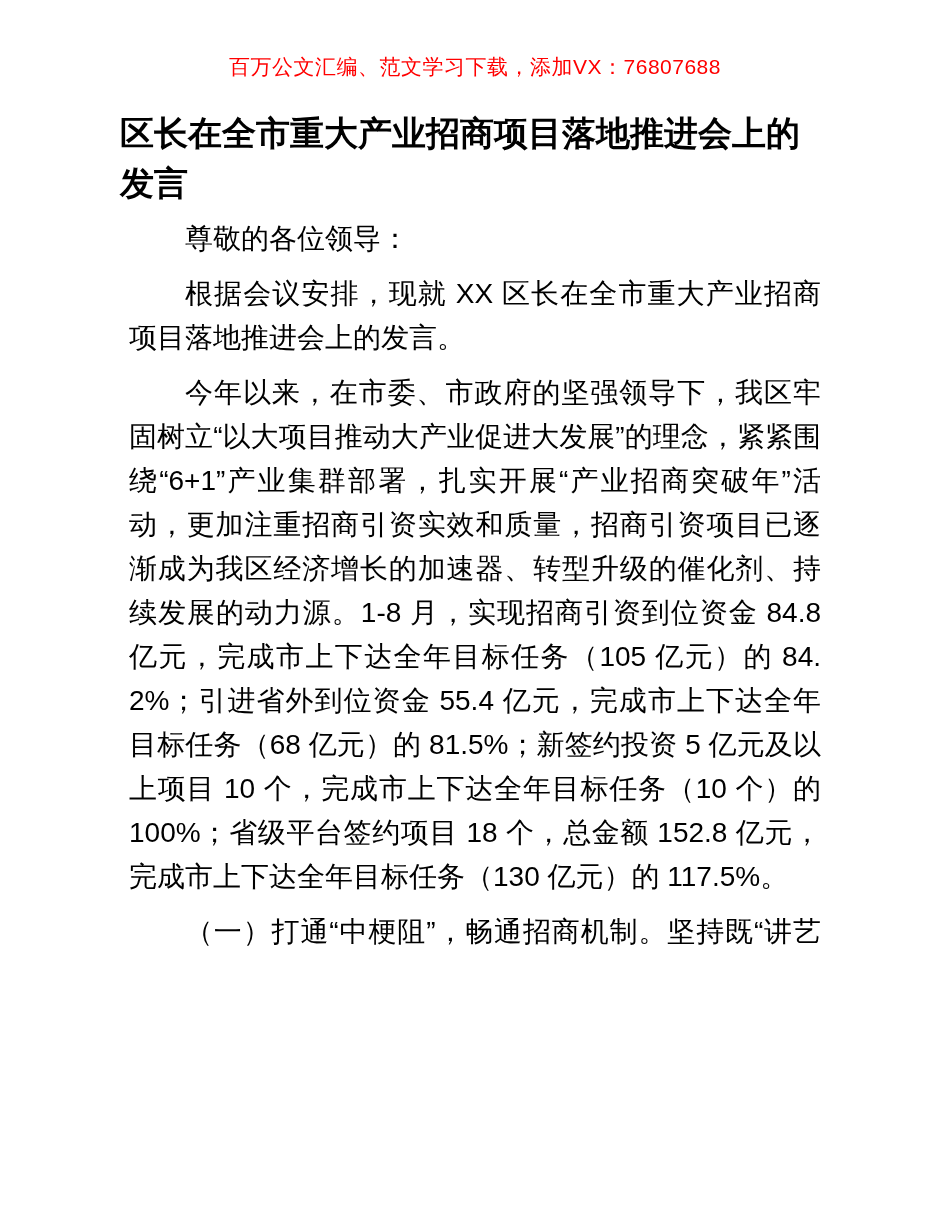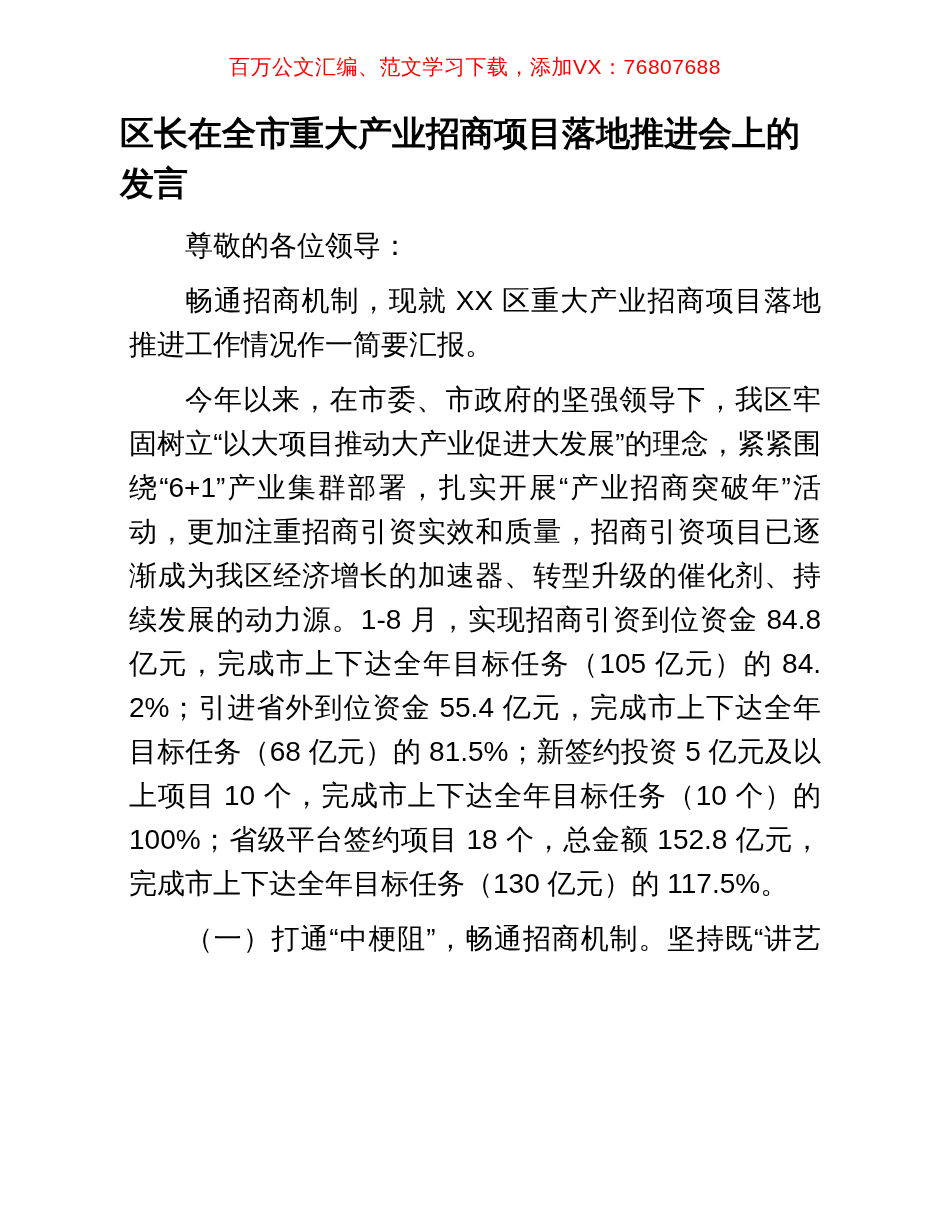--- a/index.html
+++ b/index.html
@@ -28,21 +28,21 @@
     width: 710px;
     margin: 28px auto 0 auto;
     text-align: left;
     font-size: 34px;
     line-height: 50px;
     font-weight: bold;
     color: #000000;
   }
   .doc-body {
     width: 692px;
-    margin: 16px auto 0 auto;
+    margin: 9px auto 0 auto;
     font-size: 28px;
     line-height: 44px;
     text-align: justify;
     color: #000000;
   }
   .doc-body p {
     margin: 0 0 11px 0;
     text-indent: 2em;
     word-break: break-all;
   }
@@ -51,18 +51,18 @@
 <body>
 
 <div class="page">
 
   <div class="header-note">百万公文汇编、范文学习下载，添加VX：76807688</div>
 
   <h1 class="doc-title">区长在全市重大产业招商项目落地推进会上的发言</h1>
 
   <div class="doc-body">
     <p>尊敬的各位领导：</p>
-    <p>畅通招商机制，现就 XX 区重大产业招商项目落地推进工作情况作一简要汇报。</p>
+    <p>根据会议安排，现就 XX 区长在全市重大产业招商项目落地推进会上的发言。</p>
     <p>今年以来，在市委、市政府的坚强领导下，我区牢固树立“以大项目推动大产业促进大发展”的理念，紧紧围绕“6+1”产业集群部署，扎实开展“产业招商突破年”活动，更加注重招商引资实效和质量，招商引资项目已逐渐成为我区经济增长的加速器、转型升级的催化剂、持续发展的动力源。1-8 月，实现招商引资到位资金 84.8 亿元，完成市上下达全年目标任务（105 亿元）的 84.2%；引进省外到位资金 55.4 亿元，完成市上下达全年目标任务（68 亿元）的 81.5%；新签约投资 5 亿元及以上项目 10 个，完成市上下达全年目标任务（10 个）的 100%；省级平台签约项目 18 个，总金额 152.8 亿元，完成市上下达全年目标任务（130 亿元）的 117.5%。</p>
     <p>（一）打通“中梗阻”，畅通招商机制。坚持既“讲艺术”更“讲技术”，着力创新招商工作体制机制，推进招商引资制度化、规范化、项目化。在大力构建招商部门为主体，三次产业职能部门为核心，“六区”指挥部办公室为载体的“172”协</p>
   </div>
 
 </div>
 
 </body></html>

